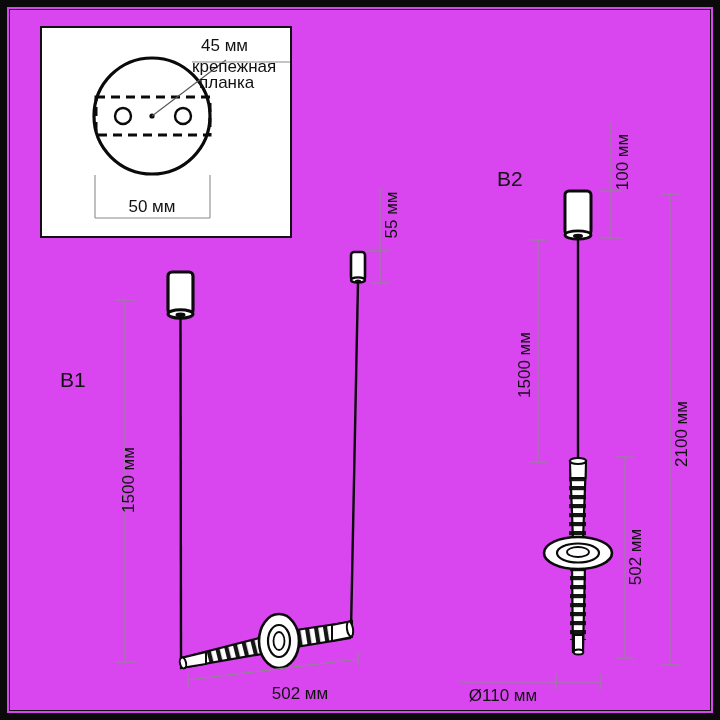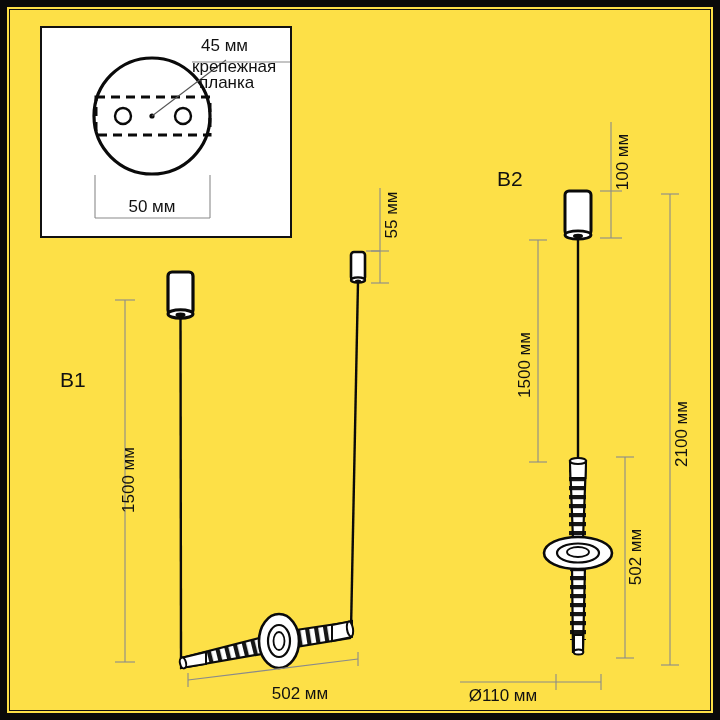--- a/index.html
+++ b/index.html
@@ -4,21 +4,21 @@
 <style>
   html, body {
     margin: 0;
     padding: 0;
     background: #ffffff;
   }
   #page {
     position: relative;
     width: 720px;
     height: 720px;
-    background: #fde047;
+    background: #d946ef;
     font-family: "Liberation Sans", "DejaVu Sans", sans-serif;
     overflow: hidden;
   }
   
   .frame-outer {
     position: absolute;
     left: 0; top: 0;
     width: 720px; height: 720px;
     box-sizing: border-box;
     border: 7px solid #0a0a0a;

